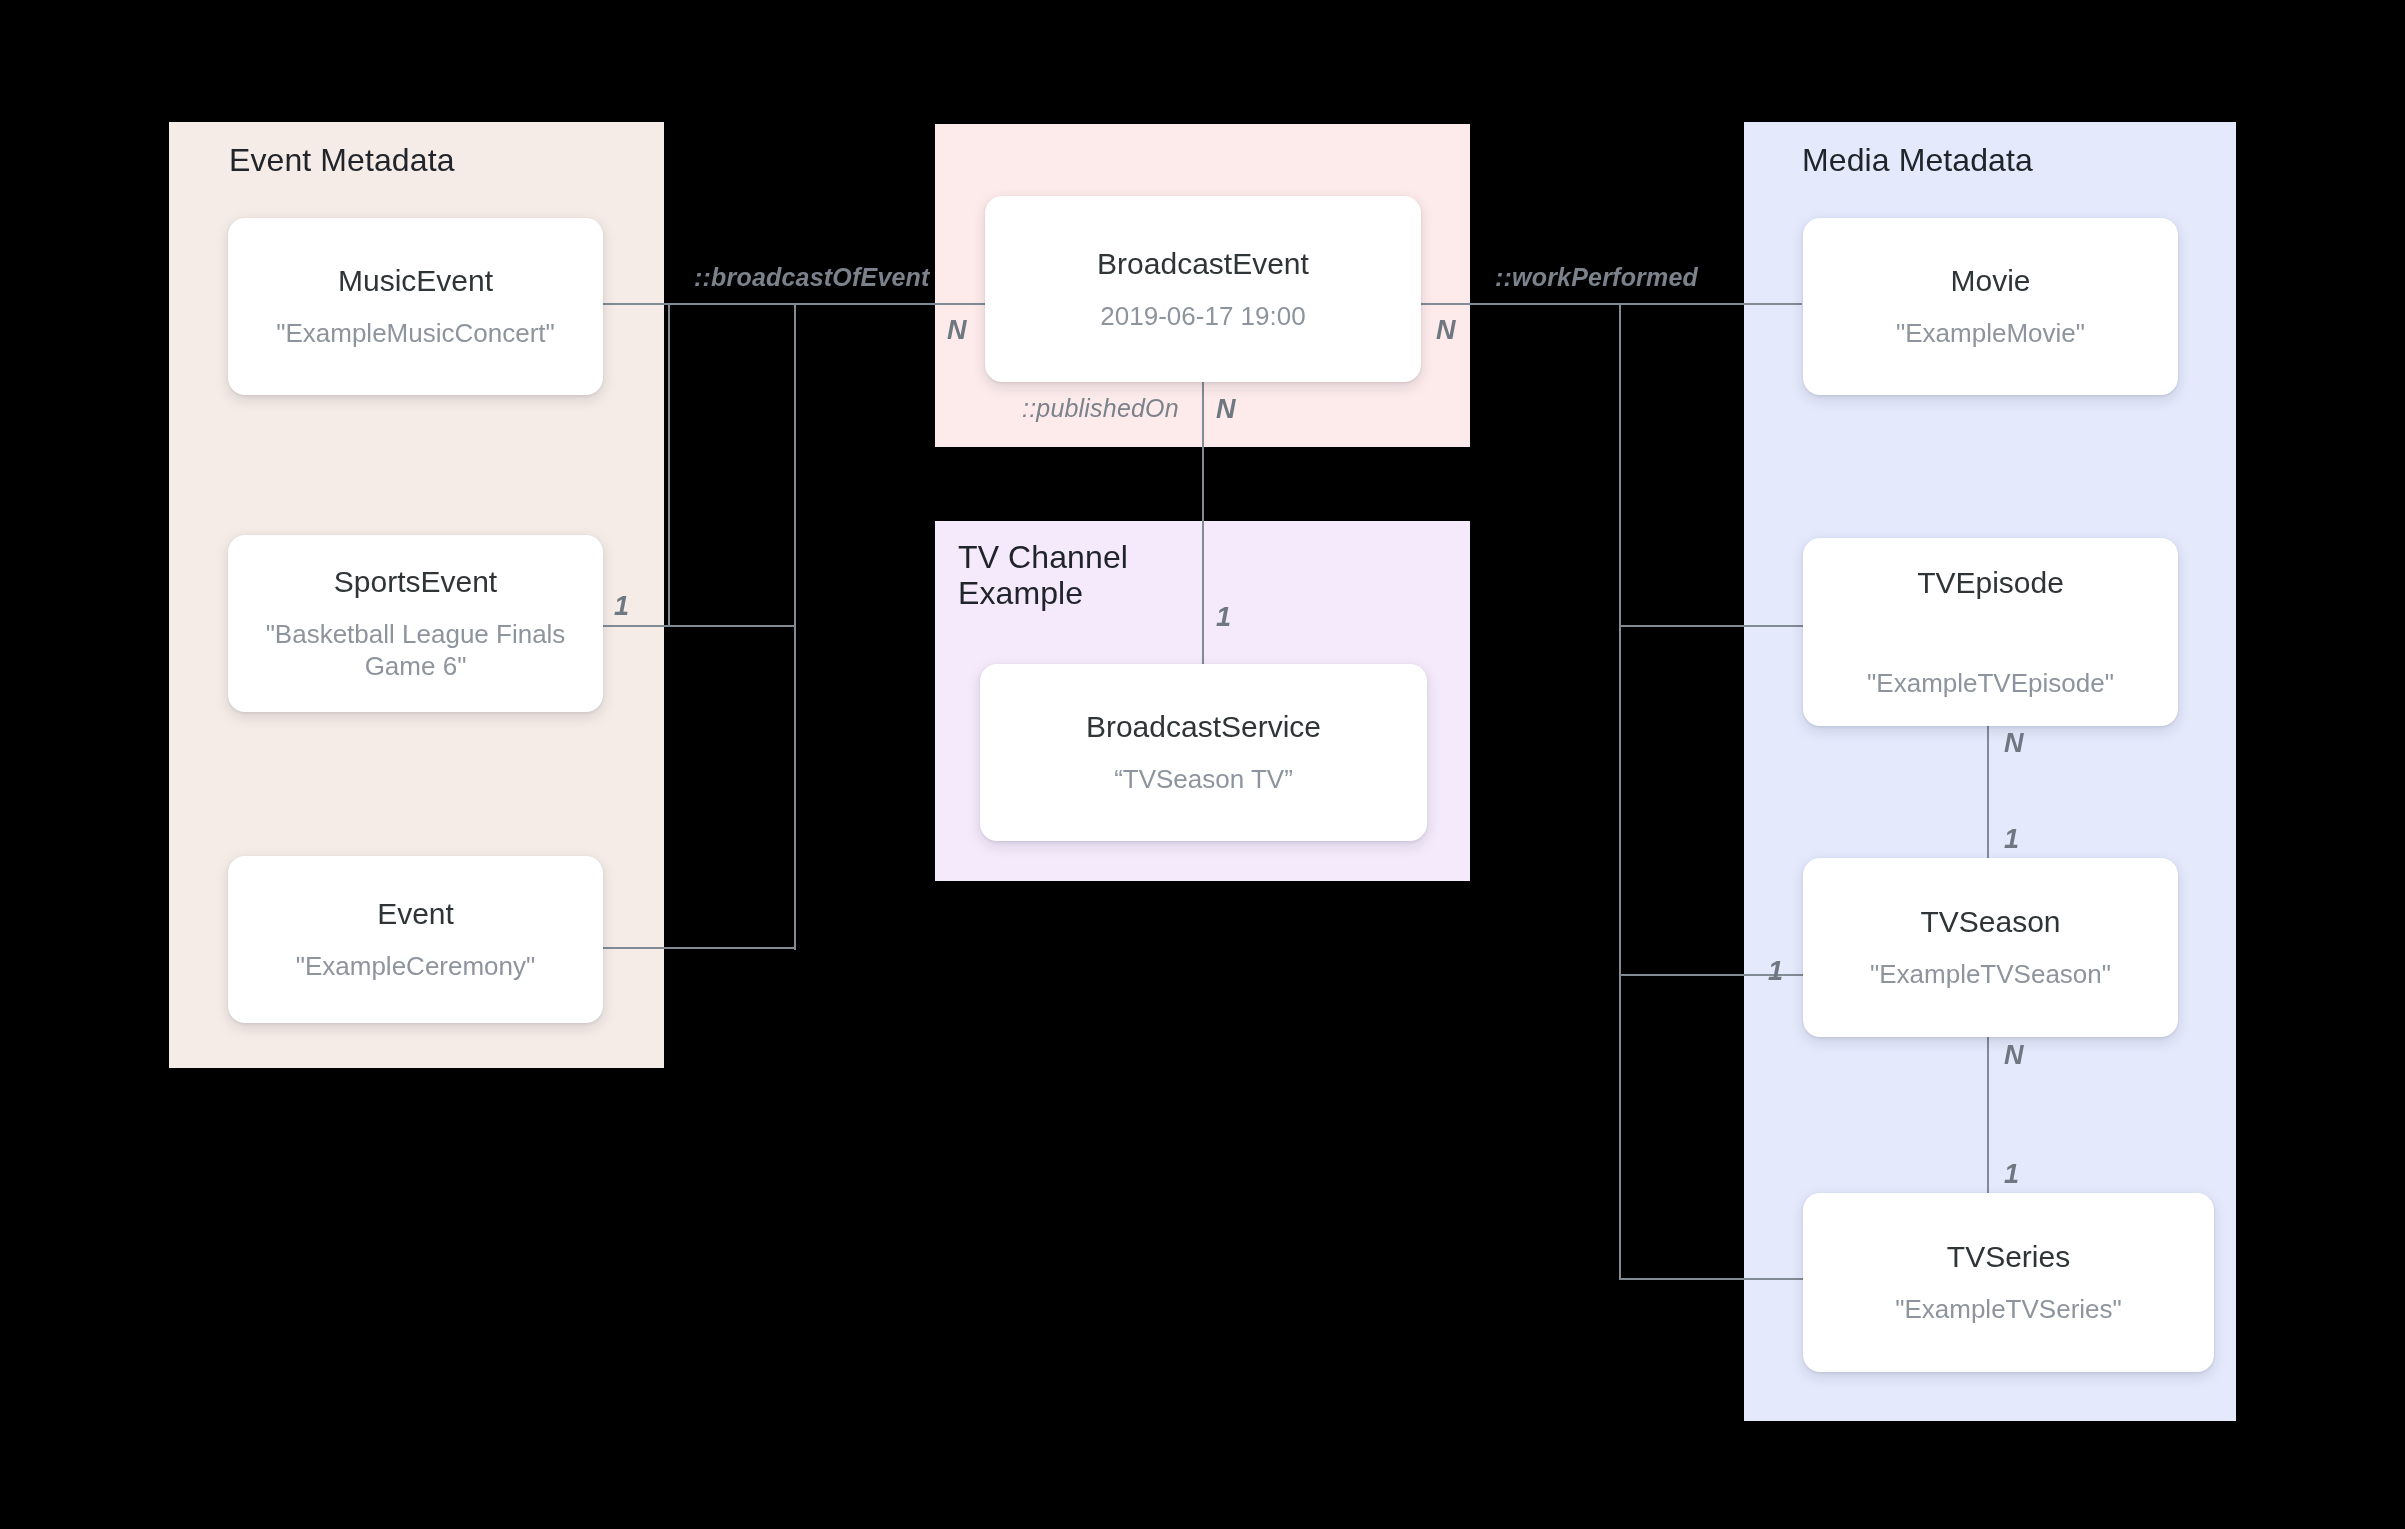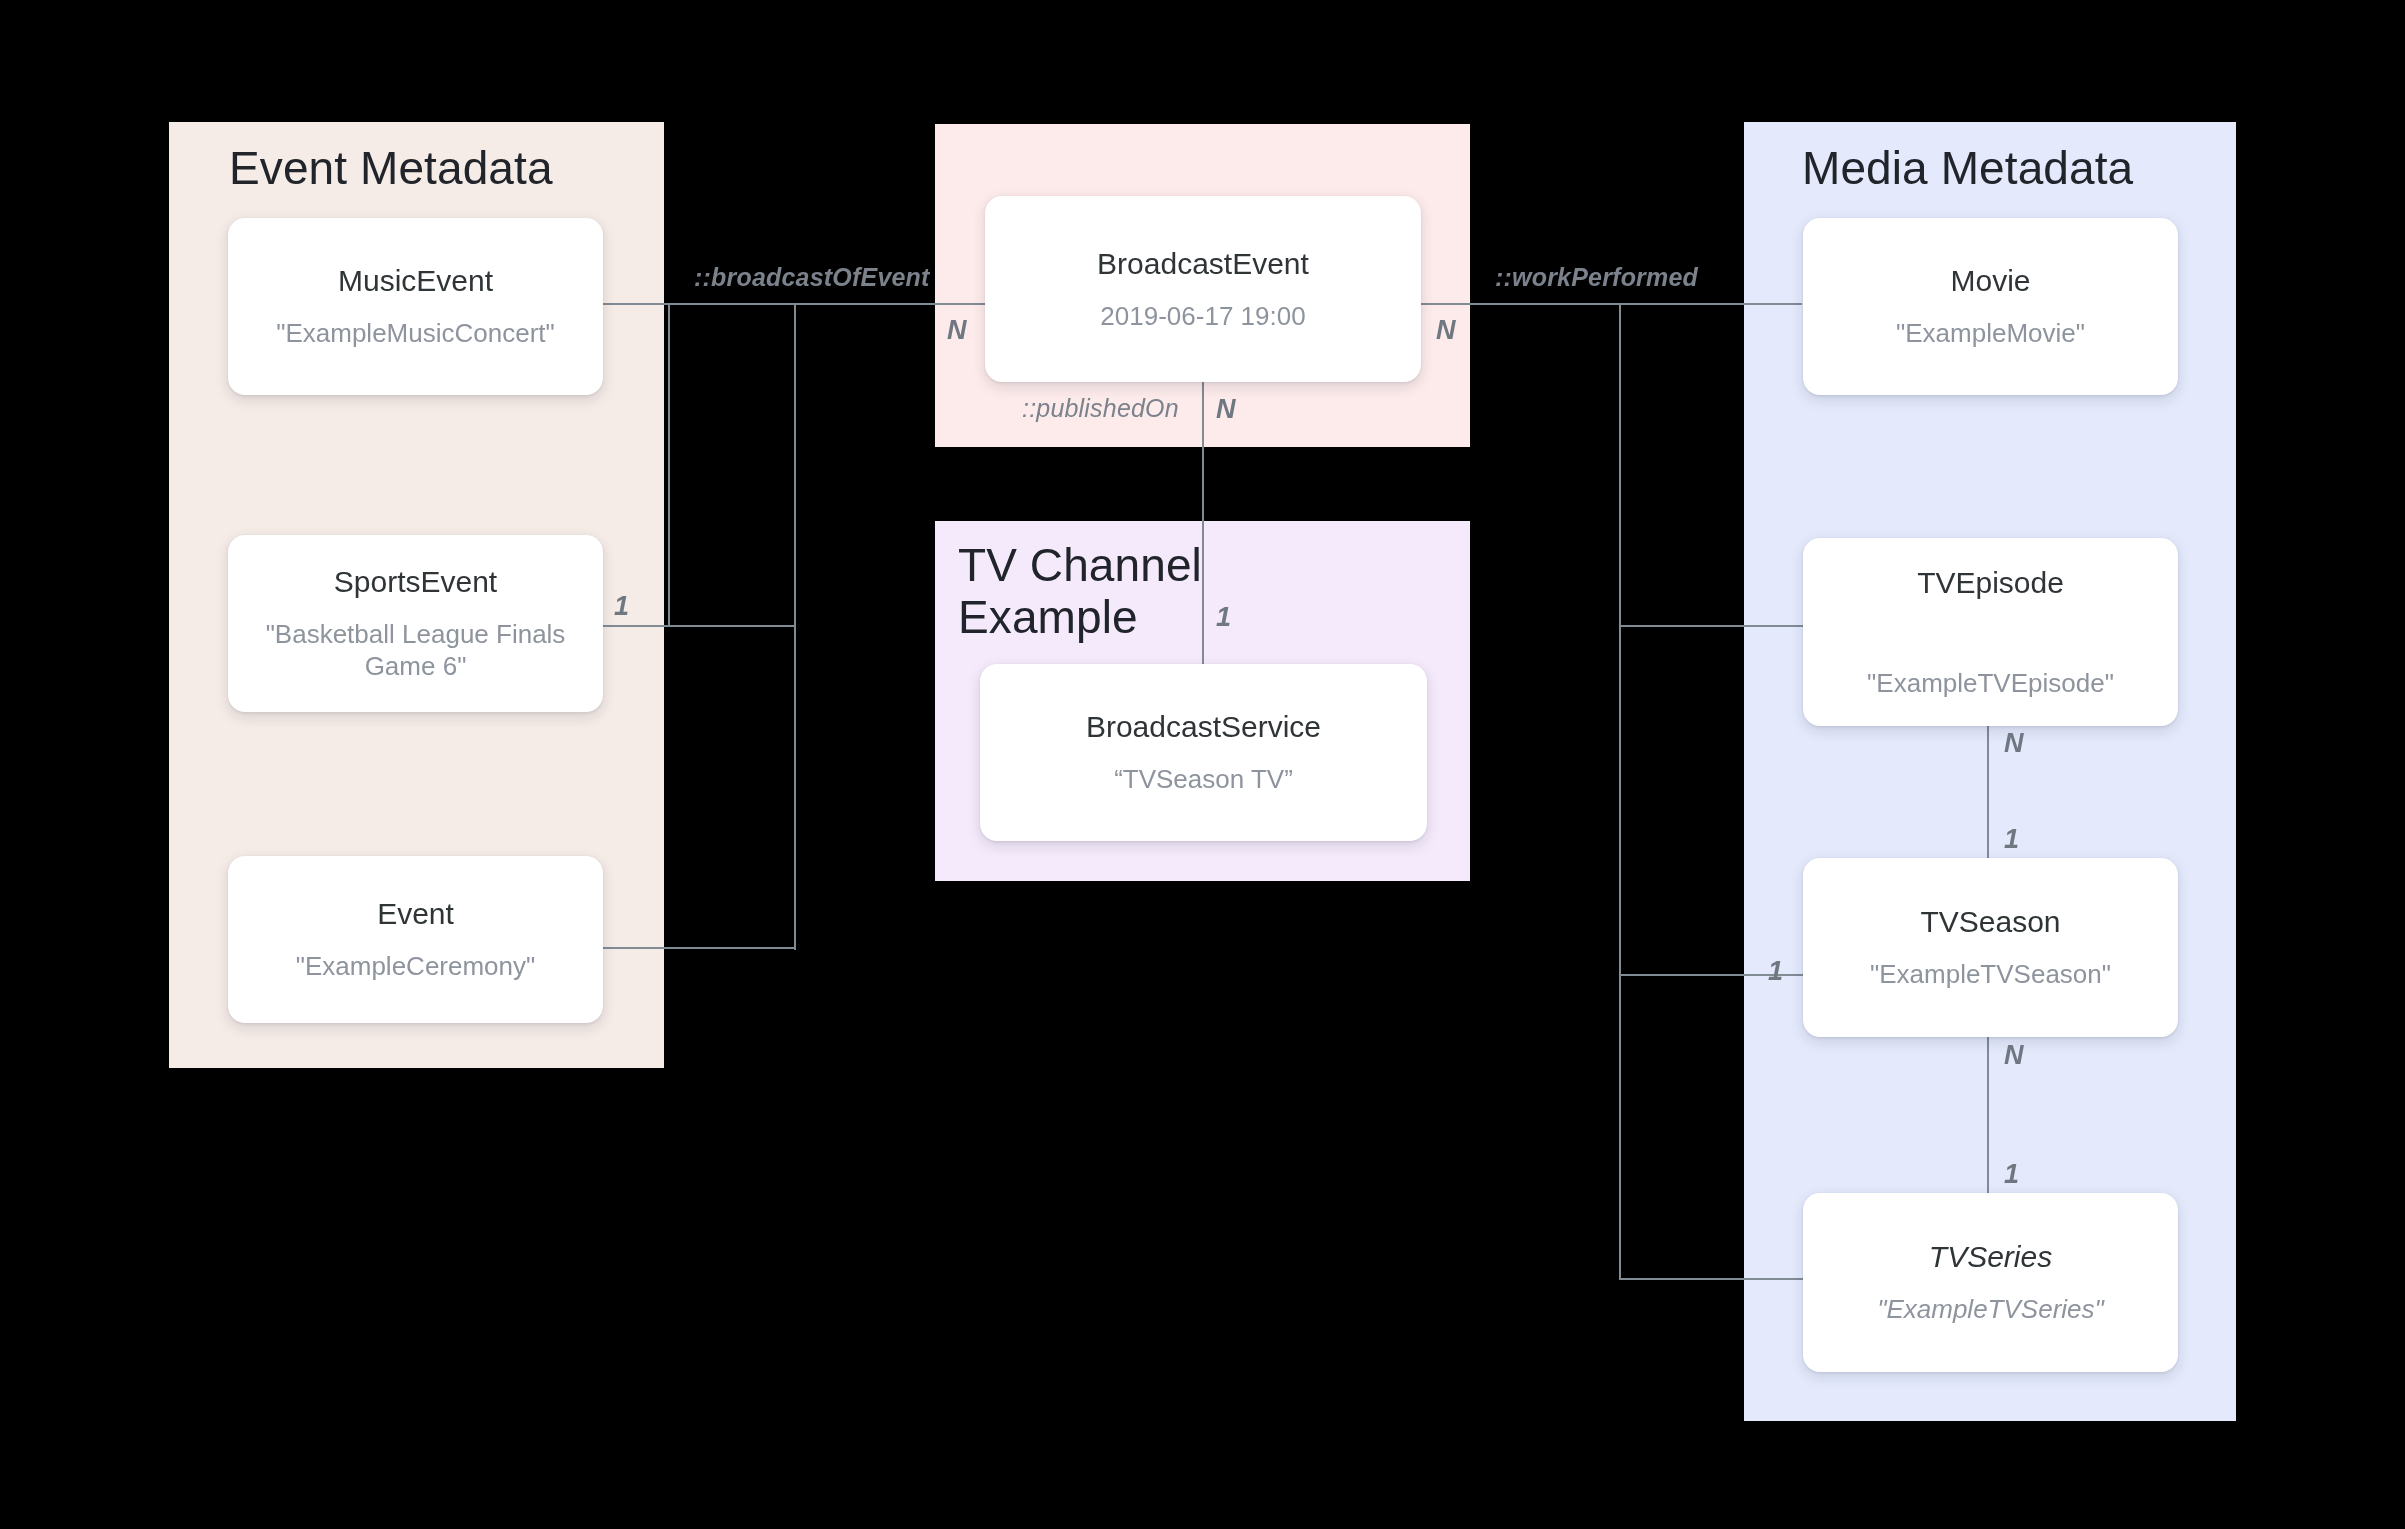--- a/index.html
+++ b/index.html
@@ -4,21 +4,21 @@
 <style>
   html,body{margin:0;padding:0;background:#000;}
   body{
     width:2405px;height:1529px;position:relative;overflow:hidden;
     font-family:"Liberation Sans","DejaVu Sans",sans-serif;
   }
   #canvas{position:absolute;inset:0;width:2405px;height:1529px;}
 
   .panel{position:absolute;box-sizing:border-box;}
   .panel-title{
-    position:absolute;font-size:46px;color:#21252b;line-height:1.12;
+    position:absolute;font-size:32px;color:#21252b;line-height:1.12;
     letter-spacing:0.1px;white-space:pre-line;
   }
 
   .card{
     position:absolute;box-sizing:border-box;background:#fff;border-radius:17px;
     box-shadow:0 4.8px 13.4px rgba(20,25,50,.13),0 1px 2.9px rgba(20,25,50,.10);
     display:flex;flex-direction:column;align-items:center;justify-content:center;
     padding:9.6px 13.4px;
   }
   .card-title{font-size:30px;color:#2f3437;line-height:1.2;text-align:center;}
@@ -112,21 +112,21 @@
   <div class="card" style="left:1803px;top:538px;width:375px;height:188px;gap:48px;">
     <div class="card-title">TVEpisode</div>
     <div class="card-sub">"ExampleTVEpisode"</div>
   </div>
 
   <div class="card" style="left:1803px;top:858px;width:375px;height:179px;">
     <div class="card-title">TVSeason</div>
     <div class="card-sub">"ExampleTVSeason"</div>
   </div>
 
-  <div class="card" style="left:1803px;top:1193px;width:375px;height:179px;font-style:italic;">
+  <div class="card" style="left:1803px;top:1193px;width:411px;height:179px;">
     <div class="card-title">TVSeries</div>
     <div class="card-sub">"ExampleTVSeries"</div>
   </div>
 
   <div class="edge-label" style="left:683px;top:263px;">::broadcastOfEvent</div>
 
   <div class="edge-label" style="left:1484px;top:263px;">::workPerformed</div>
 
   <div class="edge-label" style="left:1011px;top:394px;font-weight:normal;">::publishedOn</div>
 

